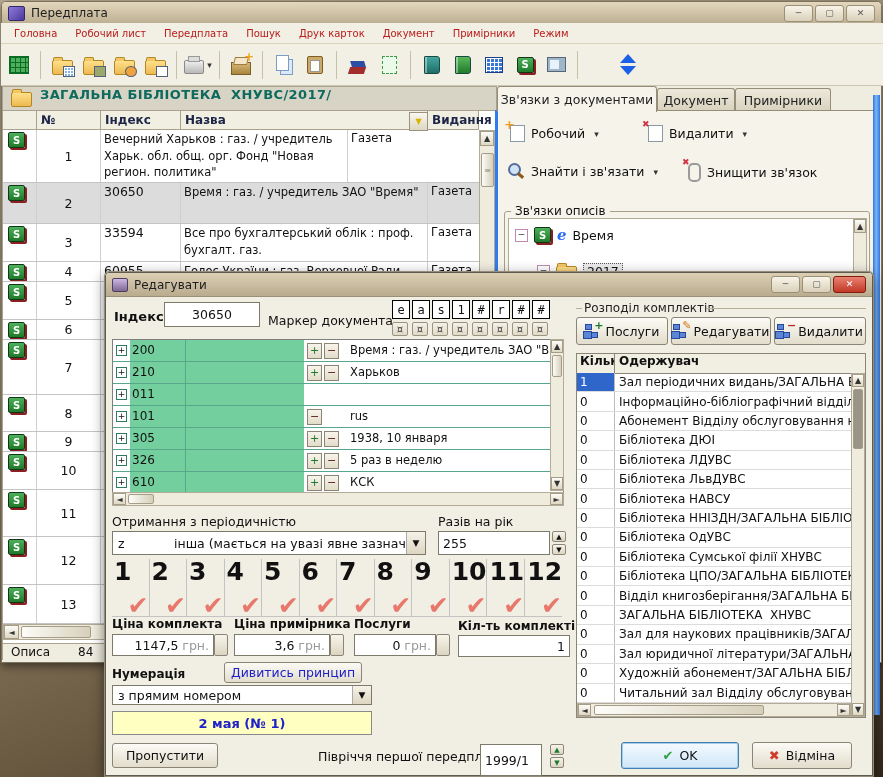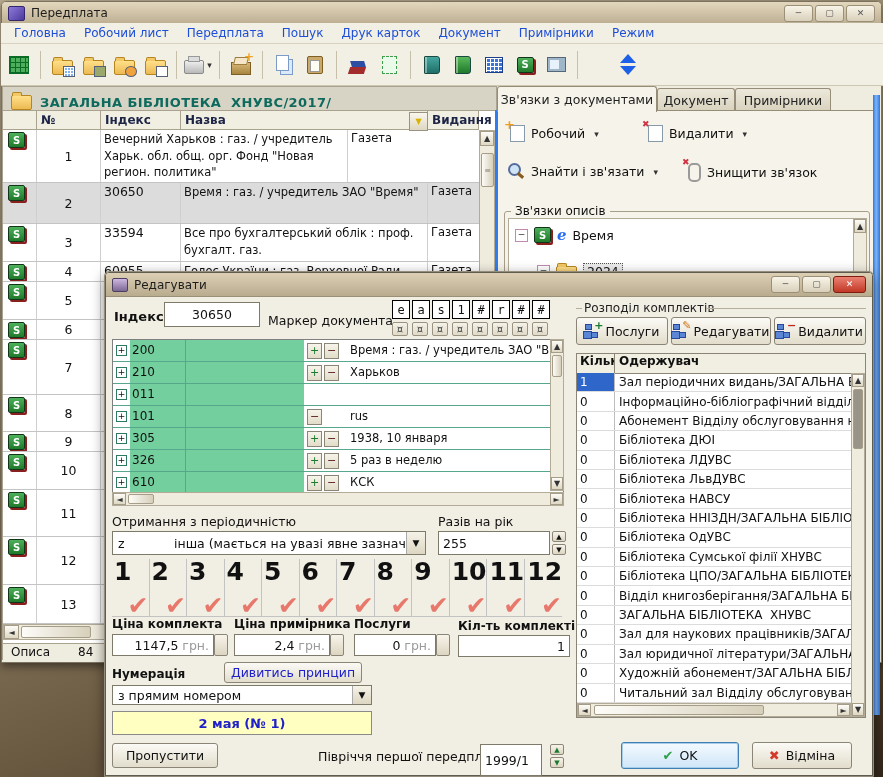--- a/index.html
+++ b/index.html
@@ -10,21 +10,21 @@
   
   .win{background:#efece0;border:1px solid #7b7360;border-radius:5px 5px 0 0;box-shadow:0 3px 10px rgba(0,0,0,.5)}
   .tbar{height:22px;background:linear-gradient(#e3d7bd,#bcae91);border-radius:4px 4px 0 0;display:flex;align-items:center;padding:0 6px;gap:6px;border-bottom:1px solid #9a8f77}
   .ttl{font-size:12px;color:#1d1d1d}
   .winbtns{margin-left:auto;display:flex;gap:2px}
   .wb{width:27px;height:15px;border:1px solid #9a8f77;background:linear-gradient(#f8f4e8,#d9d0ba);border-radius:3px;
       font-size:9px;color:#555;display:flex;align-items:center;justify-content:center;line-height:9px}
   .wb.red{background:linear-gradient(#ea8172,#c23826);border-color:#7e1d10;color:#fff;width:31px;font-weight:bold}
   
   #menubar{left:1px;top:23px;width:879px;height:20px;background:#f2efe4;border-bottom:1px solid #d8d2bf;display:flex;align-items:center;padding-left:4px}
-  .mi{padding:8px 9px;font-size:12px;color:#1d4ed8}
+  .mi{padding:8px 9px;font-size:10px;color:#b91c1c}
   #toolbar{left:1px;top:44px;width:879px;height:41px;background:#f2efe4;border-bottom:1px solid #cdc6b0;display:flex;align-items:center;padding:0 4px;gap:3px}
   .tbtn{min-width:28px;height:30px;display:flex;align-items:center;justify-content:center;border-radius:3px}
   .tsep{width:1px;height:28px;background:#c7c0a9;margin:0 4px}
   .tgap{width:26px}
   
   .i-grid{width:18px;height:16px;background-color:#4fae5c;border:1px solid #0a6b24;
           background-image:linear-gradient(#0a6b24 1px,transparent 1px),linear-gradient(90deg,#0a6b24 1px,transparent 1px);background-size:5px 5px}
   .i-folder{width:19px;height:13px;background:linear-gradient(#ffe08a,#edb952);border:1px solid #b5861f;border-radius:2px;position:relative;margin-top:5px}
   .i-folder:before{content:"";position:absolute;top:-4px;left:0;width:8px;height:3px;background:#f3c866;border:1px solid #b5861f;border-bottom:none;border-radius:2px 2px 0 0}
   .badge{position:absolute;width:10px;height:9px;right:-3px;bottom:-3px;border:1px solid #55607a}
@@ -51,21 +51,21 @@
   .i-cal{width:16px;height:14px;background:#3b74d8;border:1px solid #1c3f88;background-image:linear-gradient(#fff 1px,transparent 1px),linear-gradient(90deg,#fff 1px,transparent 1px);background-size:4px 4px}
   .i-sbook{width:15px;height:14px;background:linear-gradient(#4db05a,#1f7a2a);border:1px solid #12351a;color:#fff;font-size:10px;font-weight:bold;
            display:flex;align-items:center;justify-content:center;border-radius:2px;box-shadow:2px 2px 0 #8a1f1f}
   .i-monitor{width:17px;height:13px;background:#9fb6c9;border:1px solid #556677;position:relative}
   .i-monitor:before{content:"";position:absolute;left:2px;top:2px;right:6px;bottom:2px;background:#e8f2fa}
   .i-sync{display:flex;flex-direction:column;gap:3px;align-items:center}
   .tri-up{width:0;height:0;border-left:8px solid transparent;border-right:8px solid transparent;border-bottom:9px solid #1d60e8}
   .tri-down{width:0;height:0;border-left:8px solid transparent;border-right:8px solid transparent;border-top:9px solid #1d60e8}
   
   #left-panel{left:2px;top:86px;width:495px;height:574px;background:#fff;border:1px solid #a9a28e;box-sizing:border-box}
-  #lp-header{left:0;top:0;width:493px;height:24px;background:#d7d4c6;border-bottom:1px solid #a9a28e;display:flex;align-items:flex-end;gap:8px;padding-left:8px;box-sizing:border-box}
+  #lp-header{left:0;top:0;width:493px;height:24px;background:#d7d4c6;border-bottom:1px solid #a9a28e;display:flex;align-items:flex-start;gap:8px;padding-left:8px;box-sizing:border-box}
   #lp-title{color:#0e6a5d;font-weight:bold;font-size:13px;letter-spacing:.4px}
   .lhcell{position:absolute;top:24px;height:19px;background:#f1eee2;border-right:1px solid #a9a28e;border-bottom:1px solid #a9a28e;
           font-size:12px;font-weight:bold;color:#1d2547;display:flex;align-items:center;padding-left:4px;box-sizing:border-box}
   #sortbtn{position:absolute;top:25px;left:406px;width:17px;height:17px;border:1px solid #9a9382;background:linear-gradient(#faf7ee,#ddd6c2);
            display:flex;align-items:center;justify-content:center;font-size:8px;color:#d8b300}
   #left-rows{left:0;top:43px;width:476px;height:494px;overflow:hidden}
   .lrow{position:relative;border-bottom:1px solid #c4c4c4;display:flex;box-sizing:border-box}
   .lrow.sel{background:#dcdcdc}
   .lc{border-right:1px solid #cfcfcf;box-sizing:border-box;overflow:hidden;font-size:11.5px;padding:1px 3px}
   .lc.icon{width:34px;padding:2px 0 0 5px}
@@ -433,21 +433,21 @@
       <div id="tree">
           <div class="trow" style="left: 6px; top: 8px;">
             <span class="texp">−</span>
             <span class="i-sbook">S</span>
             <span class="i-e">e</span>
             <span>Время</span>
           </div>
           <div class="trow" style="left: 28px; top: 42px;">
             <span class="texp">−</span>
             <span class="i-folder"></span>
-            <span class="tsel">2024</span>
+            <span class="tsel">2017</span>
           </div>
         </div>
       <div class="abs sb" style="right:2px;top:6px;width:14px;height:434px">
         <div class="sa" style="width:12px;height:14px">▲</div>
       </div>
     </div>
   </div>
 </div>
 <div class="abs" id="splitter"></div>
 <div class="abs" id="blue-edge"></div>
@@ -657,21 +657,21 @@
             <span>1147,5</span>
             <span class="unit">грн.</span>
           </div>
           <div class="pbtn"></div>
         </div>
       </div>
       <div class="pgroup" style="left: 128px; top: 344px;">
         <div class="dlabel" style="margin-bottom: 3px;">Ціна примірника</div>
         <div style="display: flex;">
           <div class="field" style="width: 96px; height: 22px; justify-content: flex-end;">
-            <span>2,4</span>
+            <span>3,6</span>
             <span class="unit">грн.</span>
           </div>
           <div class="pbtn"></div>
         </div>
       </div>
       <div class="pgroup" style="left: 248px; top: 344px;">
         <div class="dlabel" style="margin-bottom: 3px;">Послуги</div>
         <div style="display: flex;">
           <div class="field" style="width: 82px; height: 22px; justify-content: flex-end;">
             <span>0</span>

